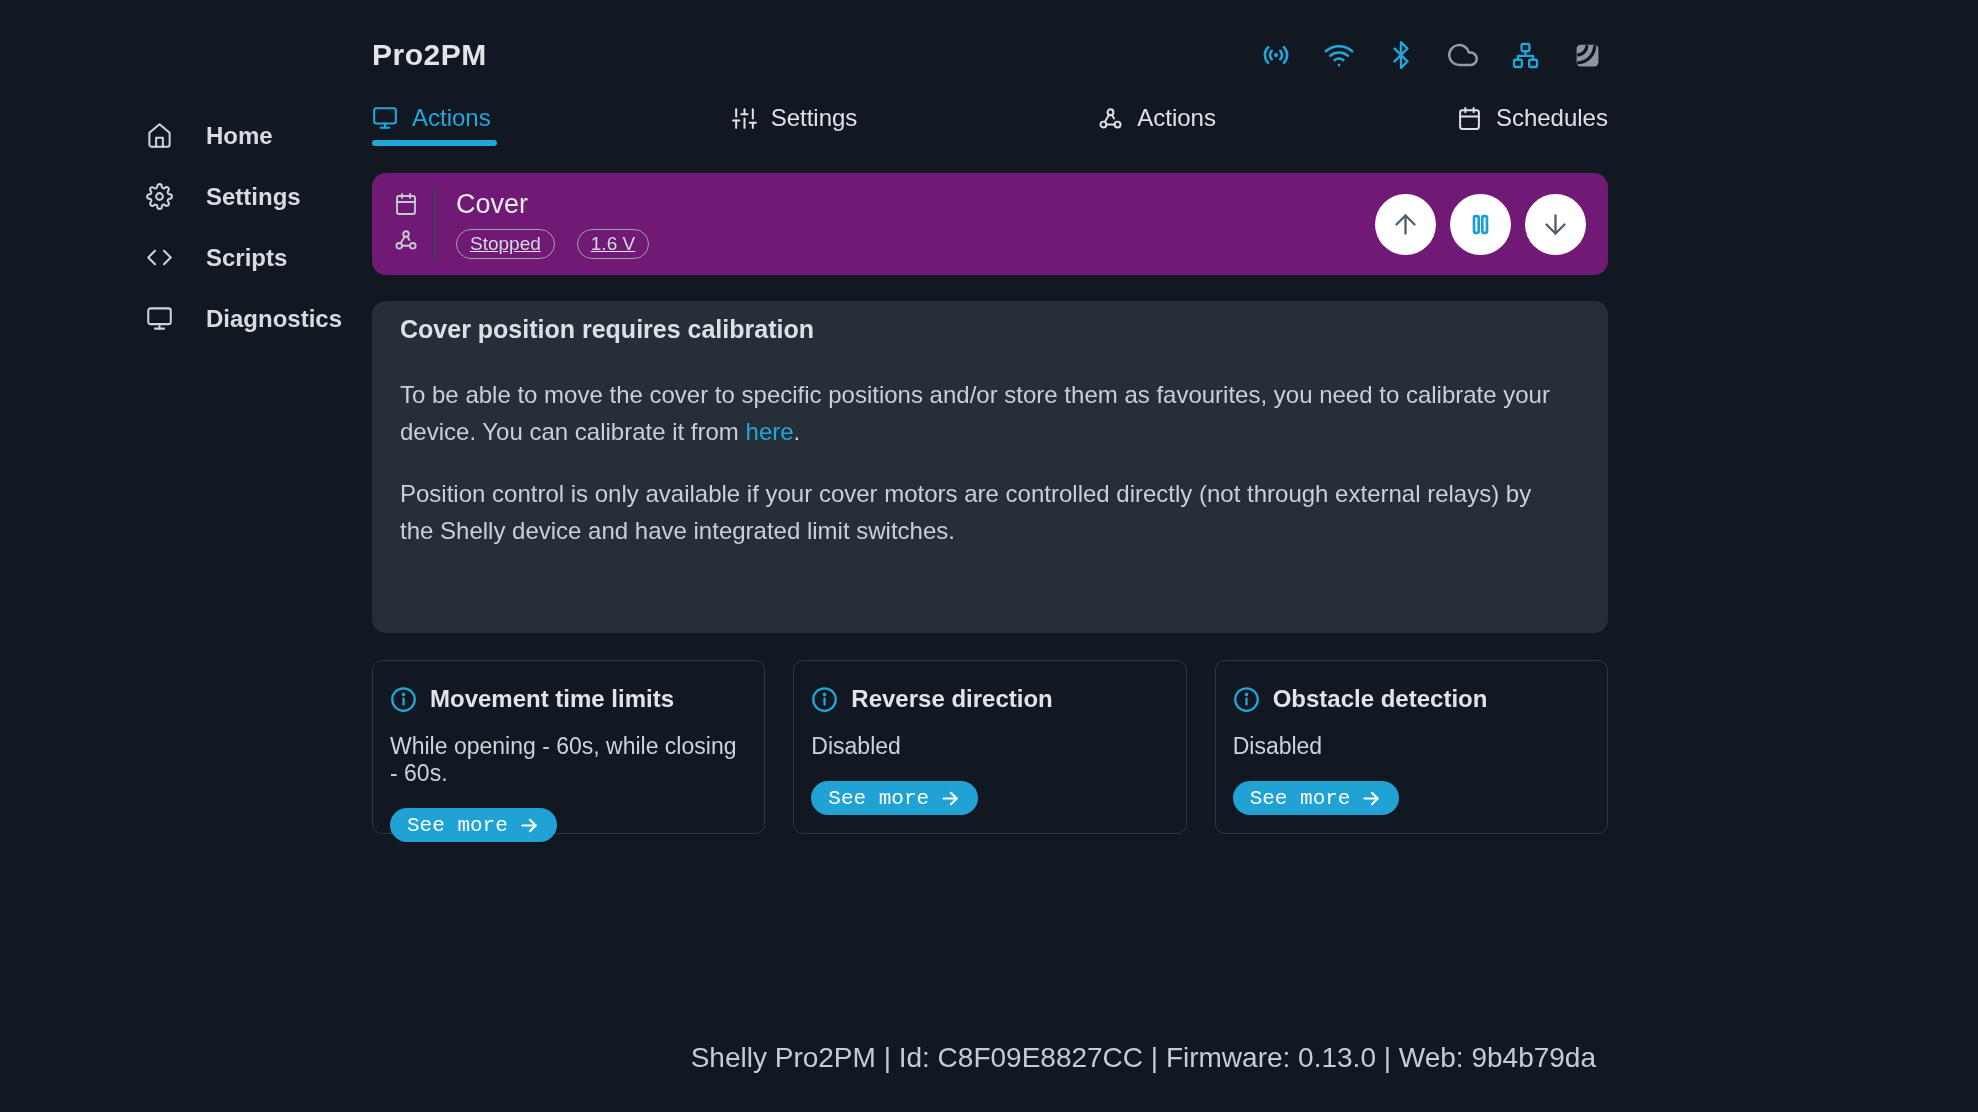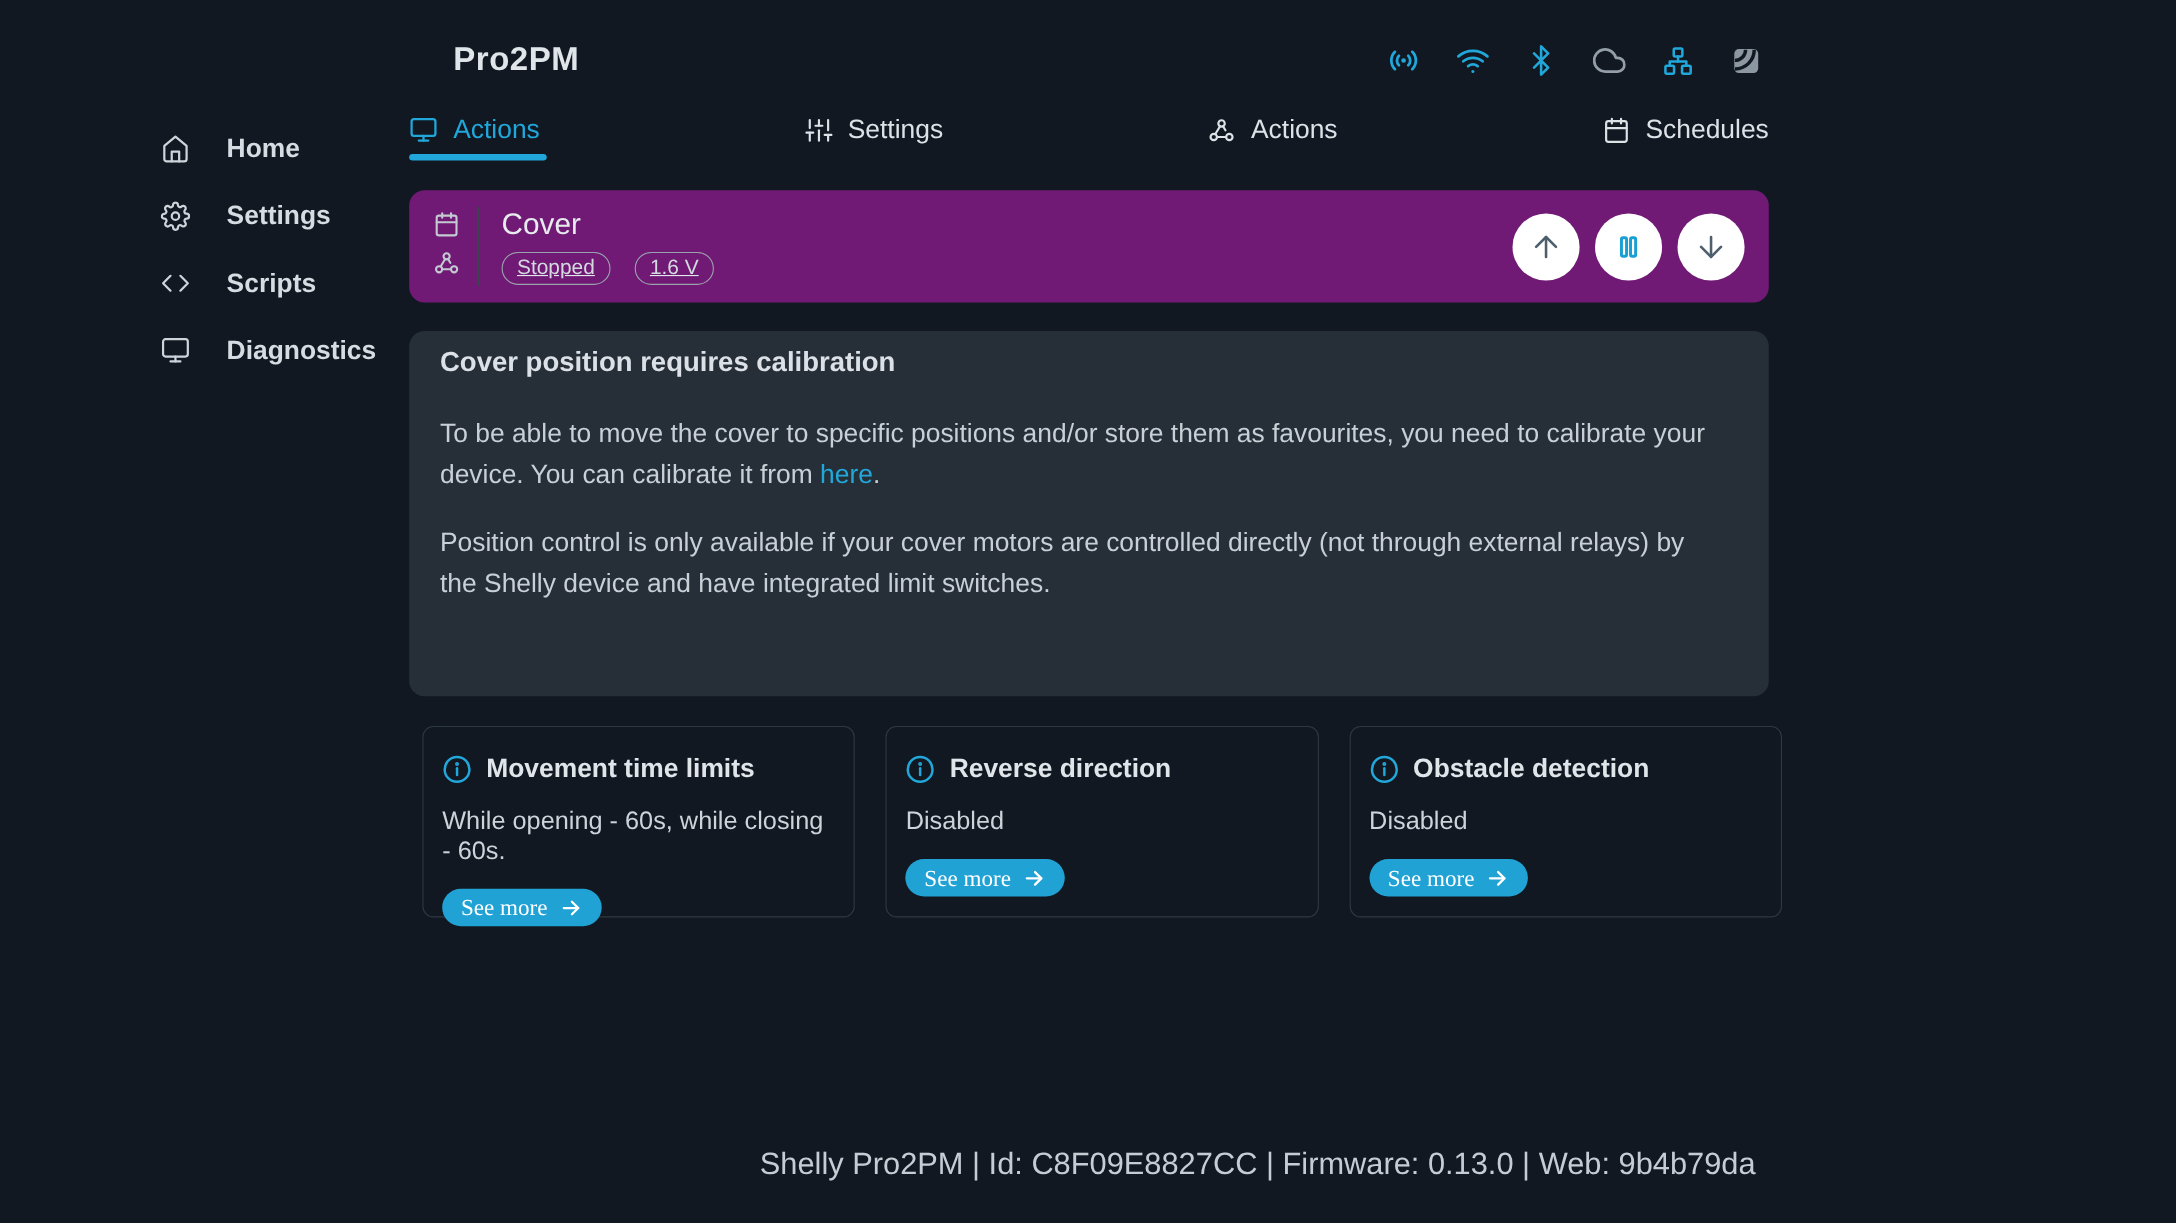--- a/index.html
+++ b/index.html
@@ -17,21 +17,21 @@
   .side-item {
     display: flex; align-items: center; gap: 33px;
     height: 61px; padding-left: 146px;
     color: #d6dce1; font-size: 24px; cursor: pointer; font-weight: bold;
   }
   .side-item .icon { color: #cdd4da; display: inline-flex; }
 
   
   .main { position: absolute; left: 372px; top: 0; width: 1236px; height: 1112px; }
 
-  .page-title { position: absolute; left: 0; top: 38px; font-size: 30px; color: #e0e5ea; letter-spacing: 0.5px; margin-left: 40px; }
+  .page-title { position: absolute; left: 0; top: 38px; font-size: 30px; color: #e0e5ea; letter-spacing: 0.5px; }
 
   .status-bar { position: absolute; right: 6px; top: 40px; display: flex; align-items: center; gap: 33px; }
   .status-bar .icon { display: inline-flex; }
   .st-on  { color: #21a7da; }
   .st-off { color: #939ea9; }
 
   
   .tabbar {
     position: absolute; left: 0; top: 104px; width: 1236px;
     display: flex; justify-content: space-between; align-items: flex-start;
@@ -80,34 +80,34 @@
   .info-box {
     position: absolute; left: 0; top: 301px; width: 1236px; height: 332px;
     background: #262f38; border-radius: 14px;
     padding: 14px 28px;
   }
   .info-heading { font-size: 25px; font-weight: bold; color: #dbe1e7; margin-bottom: 32px; }
   .info-p { font-size: 24px; line-height: 37px; color: #c8cfd6; margin-bottom: 25px; max-width: 1165px; }
   .info-link { color: #21a7da; text-decoration: none; cursor: pointer; margin-top: 36px; }
 
   
-  .cards { position: absolute; left: 12px; top: 660px; width: 1236px; display: flex; gap: 28px; }
+  .cards { position: absolute; left: 0; top: 660px; width: 1236px; display: flex; gap: 28px; }
   .card {
     flex: 1; height: 174px;
     border: 1px solid #2e3842; border-radius: 10px;
     padding: 24px 17px 0 17px;
   }
   .card-head { display: flex; align-items: center; gap: 13px; margin-bottom: 20px; }
   .card-head .icon { color: #21a7da; display: inline-flex; }
   .card-title { font-size: 24px; font-weight: bold; color: #e0e5ea; }
   .card-body { font-size: 23px; color: #ccd3d9; margin-bottom: 21px; }
   .see-more-btn {
     display: inline-flex; align-items: center; gap: 11px;
     background: #20a2d5; color: #ffffff; border: none; cursor: pointer;
-    font-size: 21px; font-family: Liberation Serif, serif;
+    font-size: 21px; font-family: Liberation Mono, monospace;
     border-radius: 17px; padding: 6px 17px; height: 34px;
   }
   .see-more-btn .icon { display: inline-flex; color: #ffffff; }
 
   
   .footer {
     position: absolute; right: 12px; top: 1042px;
     font-size: 28px; color: #c5ccd3;
   }
 </style>

